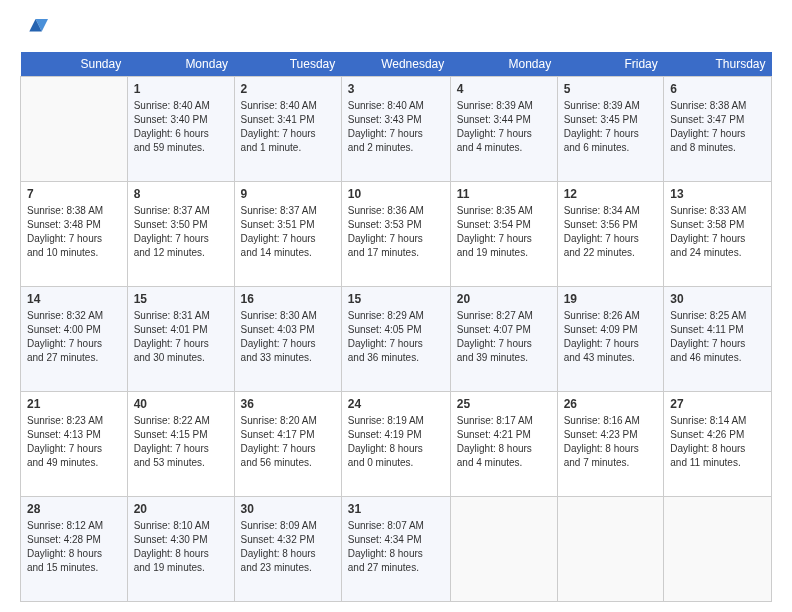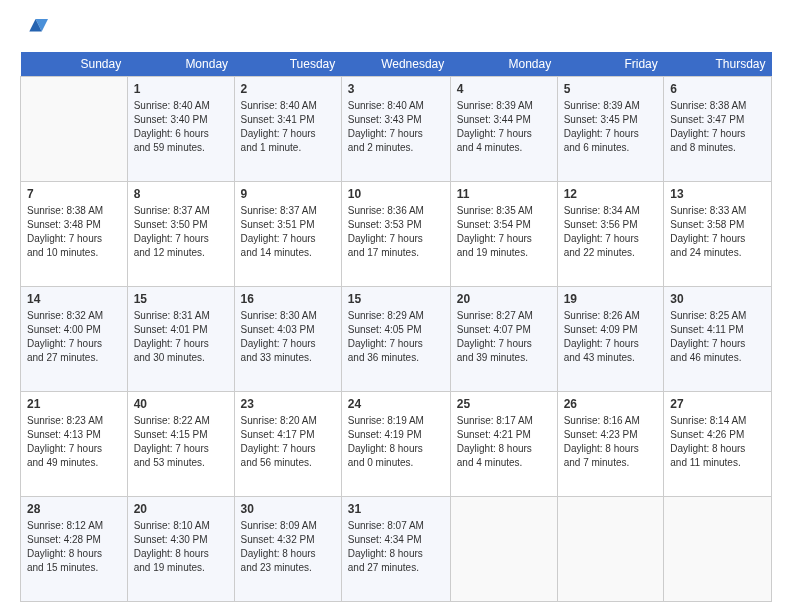--- a/index.html
+++ b/index.html
@@ -224,21 +224,21 @@
         <tr>
           <td>
             <span class="day-number">21</span>
             <div class="day-info">Sunrise: 8:23 AM<br>Sunset: 4:13 PM<br>Daylight: 7 hours<br>and 49 minutes.</div>
           </td>
           <td>
             <span class="day-number">40</span>
             <div class="day-info">Sunrise: 8:22 AM<br>Sunset: 4:15 PM<br>Daylight: 7 hours<br>and 53 minutes.</div>
           </td>
           <td>
-            <span class="day-number">23</span>
+            <span class="day-number">36</span>
             <div class="day-info">Sunrise: 8:20 AM<br>Sunset: 4:17 PM<br>Daylight: 7 hours<br>and 56 minutes.</div>
           </td>
           <td>
             <span class="day-number">24</span>
             <div class="day-info">Sunrise: 8:19 AM<br>Sunset: 4:19 PM<br>Daylight: 8 hours<br>and 0 minutes.</div>
           </td>
           <td>
             <span class="day-number">25</span>
             <div class="day-info">Sunrise: 8:17 AM<br>Sunset: 4:21 PM<br>Daylight: 8 hours<br>and 4 minutes.</div>
           </td>

